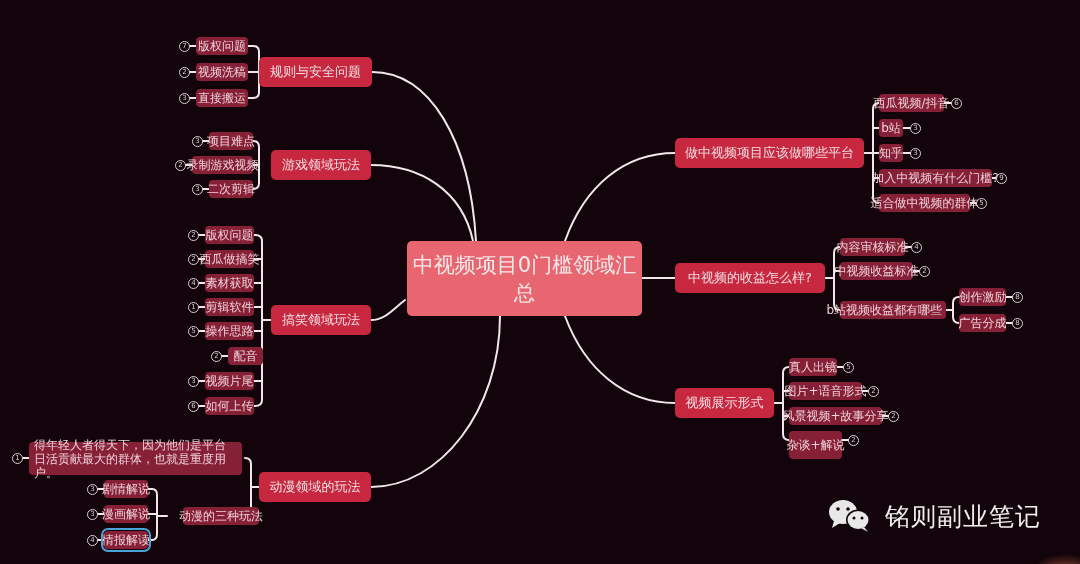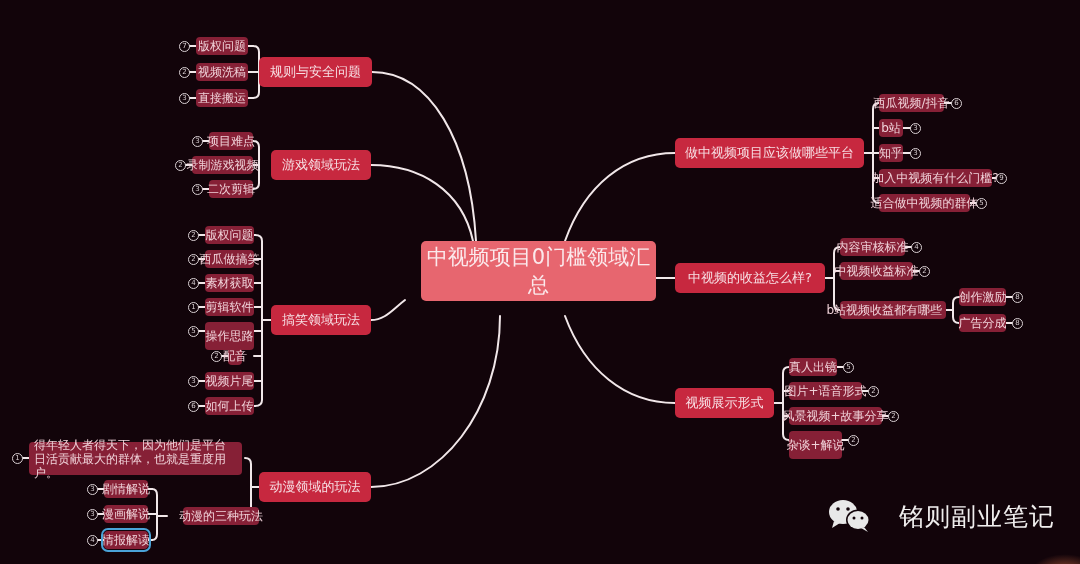--- a/index.html
+++ b/index.html
@@ -35,21 +35,21 @@
   .sub.selected { outline:2px solid #4aa3d8; outline-offset:1px; }
   .badge {
     position:absolute; box-sizing:border-box;
     width:11px; height:11px; border-radius:50%;
     border:1.2px solid #d9d0d3; color:#d9d0d3;
     font-size:7px; line-height:9px; text-align:center;
     font-family:"DejaVu Sans",sans-serif;
   }
   .watermark {
     position:absolute; left:827px; top:498px;
-    display:flex; align-items:center; gap:26px;
+    display:flex; align-items:center; gap:12px;
   }
   .watermark-text {
     color:#f0eeee; font-size:25px; letter-spacing:1px;
   }
   .glow {
     position:absolute; right:-20px; bottom:-30px; width:70px; height:40px;
     border-radius:50%;
     background:radial-gradient(ellipse at center, rgba(220,110,70,0.7), rgba(220,110,70,0) 70%);
   }
 </style>
@@ -106,21 +106,21 @@
 
     <path d="M774,403 L783,403"></path>
     <path d="M789,367 Q783,367 783,373 L783,434 Q783,440 789,440"></path>
     <path d="M783,391 L789,391 M783,416 L789,416"></path>
 
     <path d="M944,103 L951,103 M903,128 L910,128 M903,153 L910,153 M992,178 L996,178 M970,203 L976,203"></path>
     <path d="M905,247 L911,247 M913,271 L919,271 M1006,297 L1012,297 M1006,323 L1012,323"></path>
     <path d="M837,367 L843,367 M862,391 L868,391 M882,416 L888,416 M842,440 L848,440"></path>
   </svg>
 
-  <div class="node root" style="left:421px;top:241px;width:235px;height:60px;">
+  <div class="node root" style="left:407px;top:241px;width:235px;height:75px;">
     <span>中视频项目0门槛领域汇总</span>
   </div>
 
   <div class="node main" style="left:259px;top:57px;width:113px;height:30px;">
     <span>规则与安全问题</span>
   </div>
   <div class="node sub" style="left:196px;top:37px;width:52px;height:18px;">
     <span>版权问题</span>
     </div>
   <div class="badge" style="left:179px;top:41px;">7</div>
@@ -161,25 +161,25 @@
     </div>
   <div class="badge" style="left:188px;top:254px;">2</div>
   <div class="node sub" style="left:205px;top:274px;width:49px;height:18px;">
     <span>素材获取</span>
     </div>
   <div class="badge" style="left:188px;top:278px;">4</div>
   <div class="node sub" style="left:205px;top:298px;width:49px;height:18px;">
     <span>剪辑软件</span>
     </div>
   <div class="badge" style="left:188px;top:302px;">1</div>
-  <div class="node sub" style="left:205px;top:322px;width:49px;height:28px;">
+  <div class="node sub" style="left:205px;top:322px;width:49px;height:18px;">
     <span>操作思路</span>
     </div>
   <div class="badge" style="left:188px;top:326px;">5</div>
-  <div class="node sub" style="left:228px;top:347px;width:14px;height:18px;justify-content:center;">
+  <div class="node sub" style="left:228px;top:347px;width:35px;height:18px;justify-content:center;">
     <span>配音</span>
     </div>
   <div class="badge" style="left:211px;top:351px;">2</div>
   <div class="node sub" style="left:205px;top:372px;width:49px;height:18px;">
     <span>视频片尾</span>
     </div>
   <div class="badge" style="left:188px;top:376px;">3</div>
   <div class="node sub" style="left:205px;top:397px;width:49px;height:18px;">
     <span>如何上传</span>
     </div>

